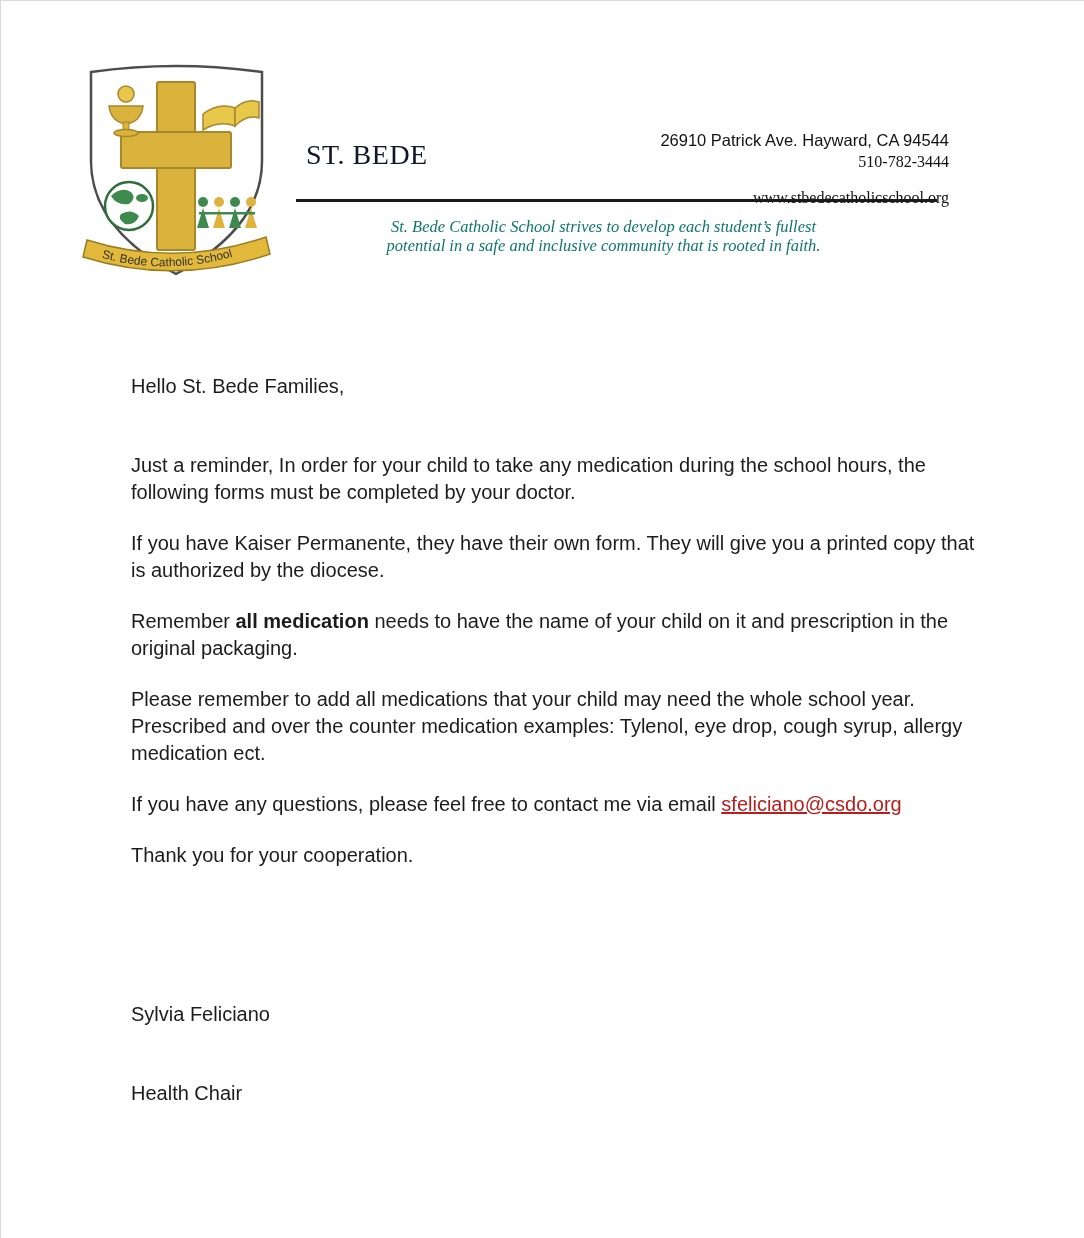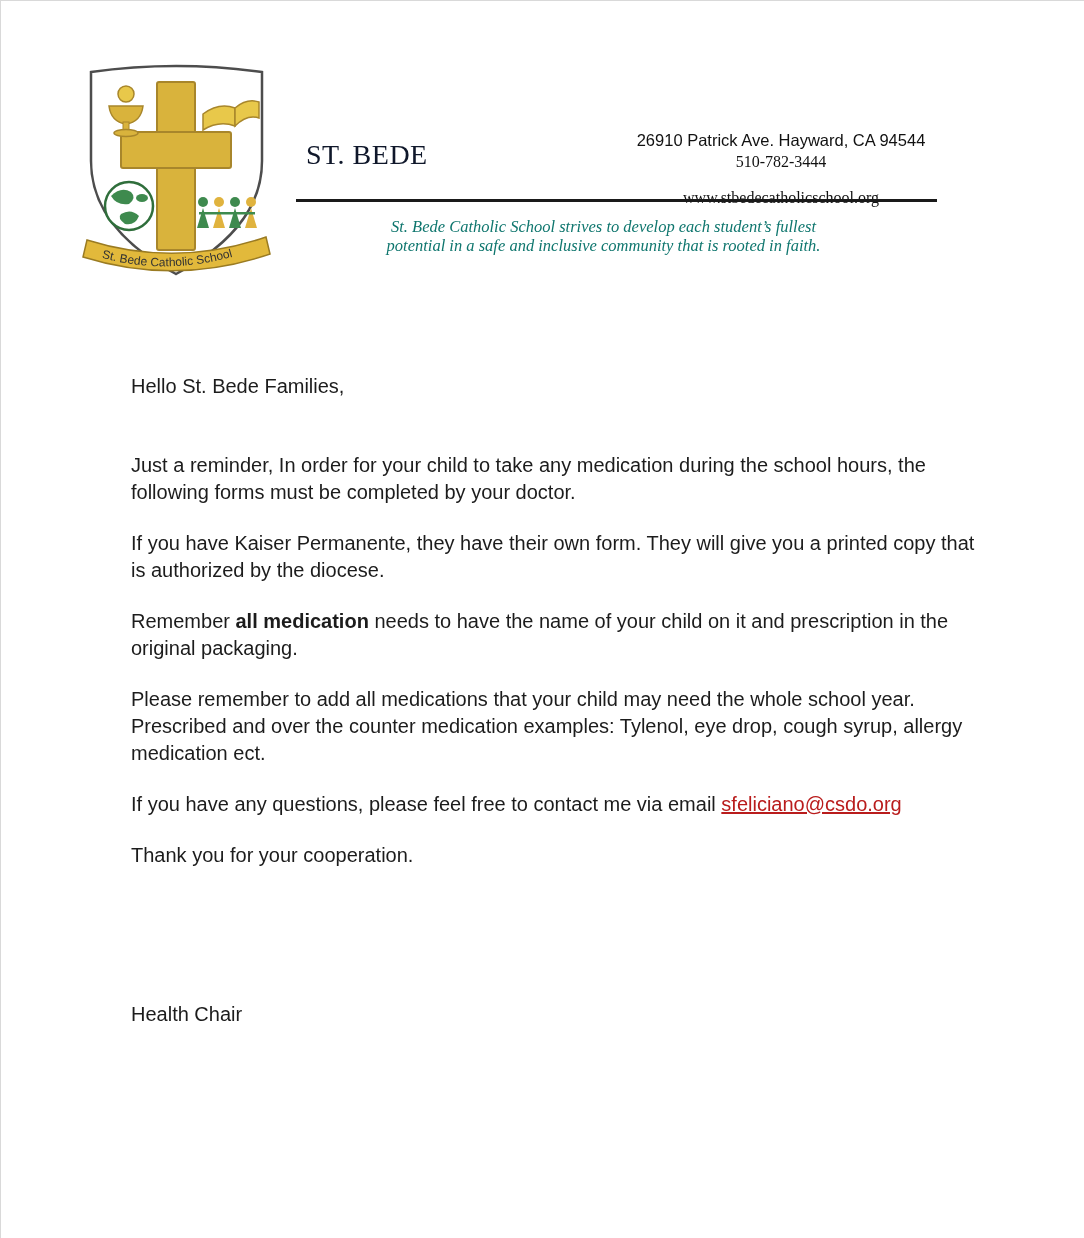--- a/index.html
+++ b/index.html
@@ -45,21 +45,21 @@
   .school-name .line2 {
     font-size: 30px;
     margin-top: 5px;
     letter-spacing: 0.5px;
   }
   .contact {
     position: absolute;
     left: 612px;
     top: 130px;
     width: 336px;
-    text-align: center;
+    text-align: right;
     color: #111111;
   }
   .contact .addr {
     font-size: 16.5px;
     font-family: "Liberation Sans", sans-serif;
   }
   .contact .phone {
     font-size: 16px;
     font-family: Liberation Serif, serif;
     margin-top: 3px;
@@ -198,18 +198,19 @@
     <p>If you have Kaiser Permanente, they have their own form. They will give you a printed copy that is authorized by the diocese.</p>
 
     <p><span>Remember </span><b>all medication</b><span> needs to have the name of your child on it and prescription in the original packaging.</span></p>
 
     <p>Please remember to add all medications that your child may need the whole school year. Prescribed and over the counter medication examples: Tylenol, eye drop, cough syrup, allergy medication ect.</p>
 
     <p><span>If you have any questions, please feel free to contact me via email </span><a class="email-link" href="#">sfeliciano@csdo.org</a></p>
 
     <p class="thanks">Thank you for your cooperation.</p>
 
+    <p class="sig-name">Sylvia Feliciano</p>
 
     <p class="sig-title">Health Chair</p>
 
   </div>
 
 </div>
 
 </body></html>

